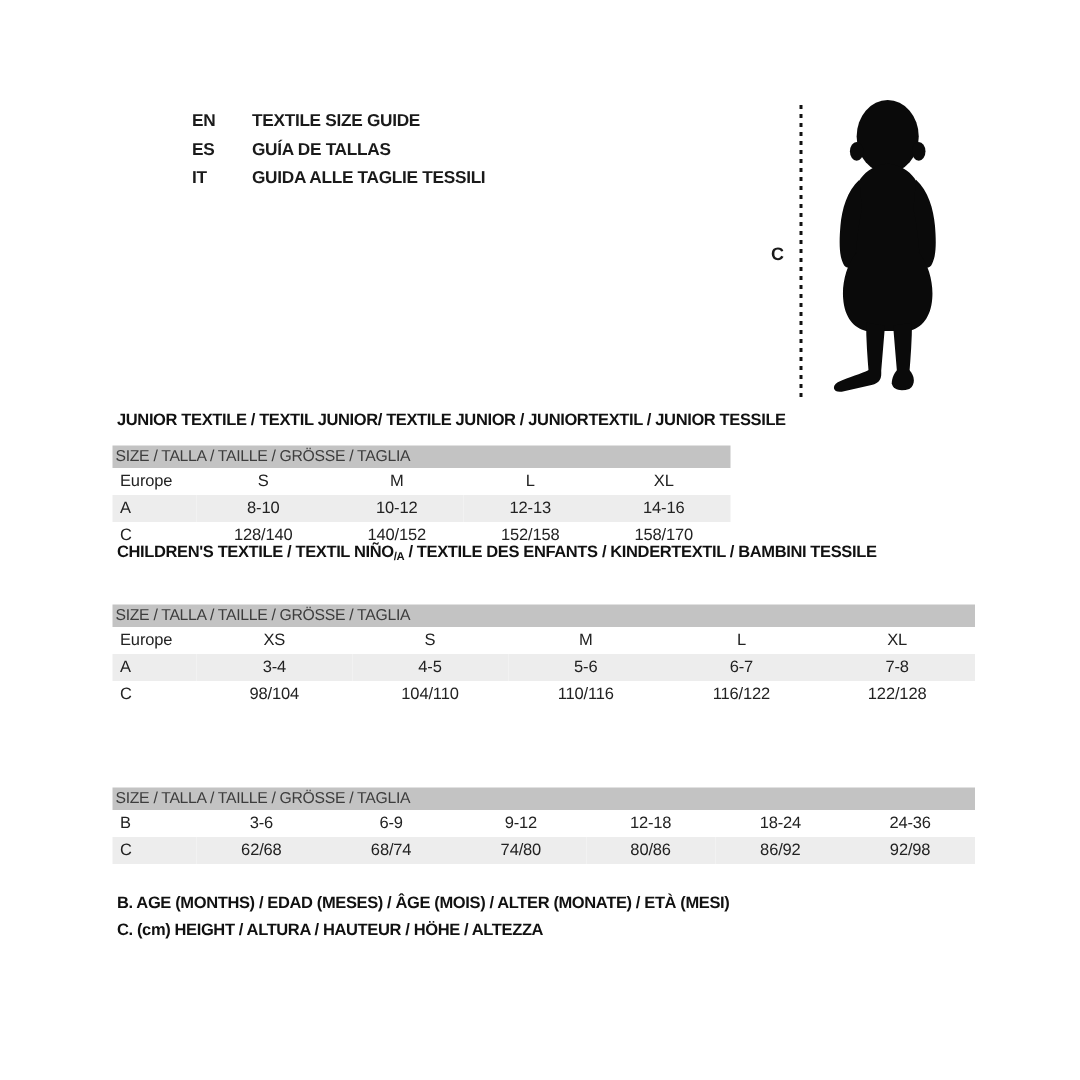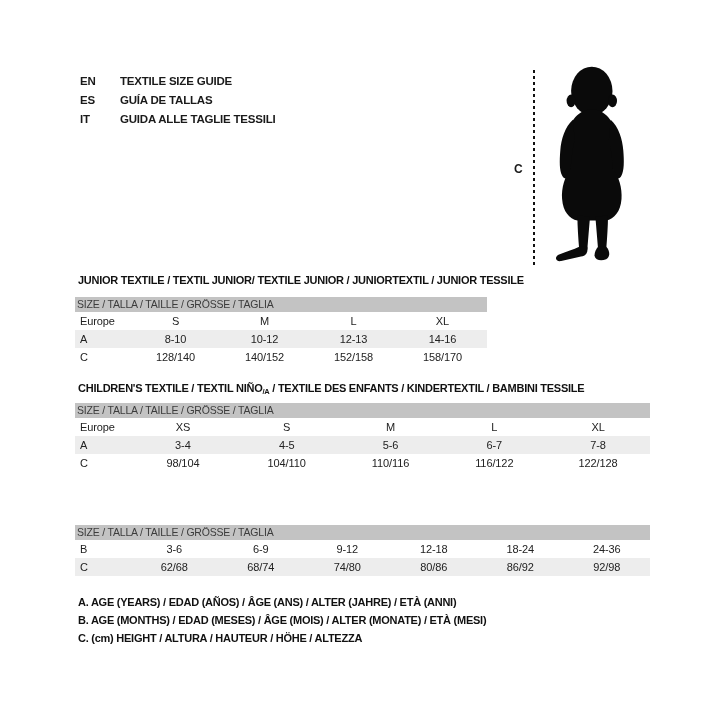--- a/index.html
+++ b/index.html
@@ -4,36 +4,36 @@
 <style>
   html,body{margin:0;padding:0;background:#fff;}
   .page{
     position:relative;width:720px;height:720px;background:#fff;overflow:hidden;
     font-family:"Liberation Sans",sans-serif;color:#1a1a1a;
     -webkit-font-smoothing:antialiased;
   }
   
   .lang-block{position:absolute;left:80px;top:72px;font-weight:bold;font-size:11.5px;letter-spacing:-0.2px;}
   .lang-row{display:flex;height:19px;line-height:19px;}
-  .lang-code{width:40px;}
+  .lang-code{width:40px;margin-left:48px;}
   
   .dash-line{
     position:absolute;left:533px;top:70px;width:2px;height:198px;
     background:repeating-linear-gradient(to bottom,#111 0 3px,transparent 3px 6px);
   }
   .c-label{position:absolute;left:514px;top:162px;font-weight:bold;font-size:12px;}
   .baby{position:absolute;left:545px;top:64px;width:90px;height:207px;}
   
   .sec-title{
     position:absolute;left:78px;font-size:11px;font-weight:bold;
     letter-spacing:-0.25px;white-space:nowrap;line-height:17px;color:#111;text-align:right;
   }
   .sub{font-size:7.5px;vertical-align:-2px;}
   #sec1-title{top:272px;}
-  #sec2-title{top:380px;}
+  #sec2-title{top:360px;}
   #sec3-title{top:483px;}
   
   .tbl{position:absolute;left:75px;}
   #tbl1{top:297px;width:412px;}
   #tbl2{top:403px;width:575px;}
   #tbl3{top:525px;width:575px;}
   .size-bar{
     height:15px;line-height:15px;background:var(--bar,#c3c3c3);color:#3c3c3c;
     font-size:10.5px;padding-left:2px;letter-spacing:-0.2px;
   }
@@ -194,18 +194,17 @@
         <td>74/80</td>
         <td>80/86</td>
         <td>86/92</td>
         <td>92/98</td>
       </tr>
     </tbody>
       </table>
   </div>
 
   <div class="notes">
-    <div>A. AGE (YEARS) / EDAD (AÑOS) / ÂGE (ANS) / ALTER (JAHRE) / ETÀ (ANNI)</div>
     <div>B. AGE (MONTHS) / EDAD (MESES) / ÂGE (MOIS) / ALTER (MONATE) / ETÀ (MESI)</div>
     <div>C. (cm) HEIGHT / ALTURA / HAUTEUR / HÖHE / ALTEZZA</div>
   </div>
 
 </div>
 
 </body></html>

